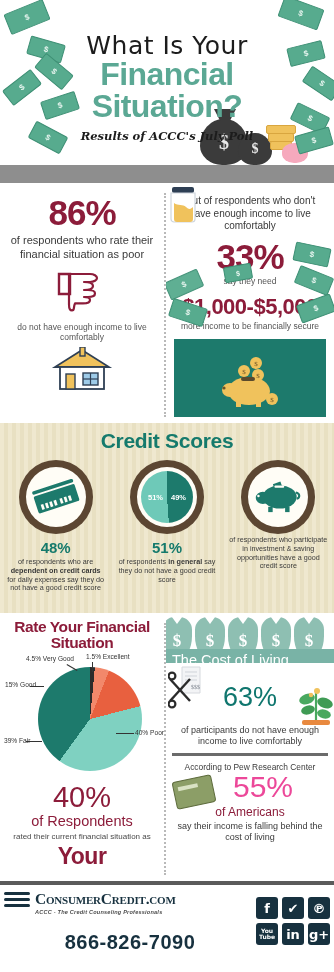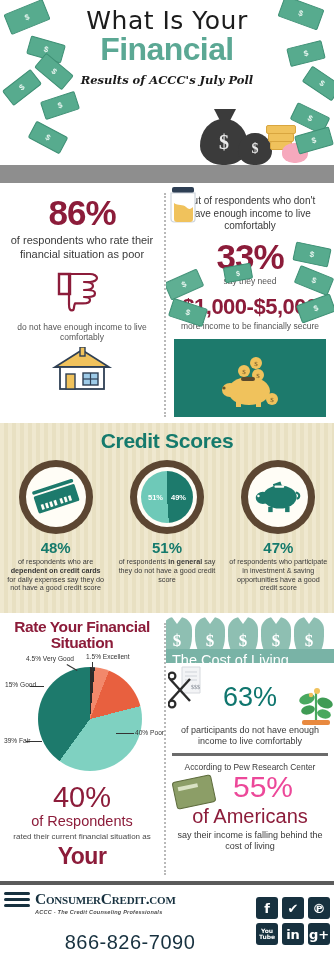--- a/index.html
+++ b/index.html
@@ -11,21 +11,21 @@
   }
   .page{position:relative;width:334px;height:972px;}
 
   
   .hero{position:relative;height:183px;background:#ffffff;overflow:hidden;}
   .bill{position:absolute;width:34px;height:17px;background:#57ab8e;border-radius:2px;
         border:1.5px solid #3d8f74;display:flex;align-items:center;justify-content:center;
         color:#e7f5ef;font-size:8px;font-weight:bold;}
   .bill.lg{width:40px;height:20px;}
   .bill:after{content:"$";}
-  .hero-title{position:relative;text-align:center;padding-top:8px;z-index:5;}
+  .hero-title{position:relative;text-align:center;padding-top:8px;z-index:5;margin-top:25px;}
   .t1{font-family:"DejaVu Sans",sans-serif;font-size:25px;color:#1c1c1c;letter-spacing:.5px;line-height:1.05;}
   .t2{font-family:"Liberation Sans",sans-serif;font-size:32px;font-weight:bold;color:#5ba894;
       line-height:.98;letter-spacing:-.6px;}
   .t3{font-family:"DejaVu Serif",serif;font-style:italic;font-size:11.5px;color:#1c1c1c;
       margin-top:7px;font-weight:bold;}
   .gray-band{position:absolute;left:0;right:0;top:165px;height:18px;background:#8e8e8e;z-index:2;}
 
   
   .bags{position:absolute;right:2px;bottom:14px;width:146px;height:66px;z-index:4;}
   .bag{position:absolute;background:#3b3b3b;border-radius:48% 48% 46% 46%/58% 58% 42% 42%;}
@@ -101,39 +101,39 @@
   .colBar{position:absolute;left:0;right:0;top:36px;height:21px;background:#79b3a6;
           display:flex;align-items:center;z-index:4;}
   .colBar span{color:#fff;font-size:14.5px;padding-left:6px;}
   .colBody{padding:6px 6px 0;position:relative;}
   .row63{display:flex;align-items:center;justify-content:center;position:relative;height:56px;}
   .n63{font-size:27px;color:#0f766e;line-height:1;}
   .cap63{font-size:9px;color:#3a3a3a;line-height:1.25;text-align:center;}
   .hr-dark{height:3px;background:#6b6b6b;margin:5px 0 6px;}
   .pew{font-size:8.4px;color:#3a3a3a;text-align:center;}
   .n55{font-size:30px;color:#ec4899;line-height:1;text-align:center;}
-  .amer{font-size:20px;color:#8c1c3a;text-align:center;line-height:1.05;}
+  .amer{font-size:12px;color:#8c1c3a;text-align:center;line-height:1.05;}
   .cap55{font-size:9px;color:#3a3a3a;text-align:center;line-height:1.25;margin-top:3px;}
   .scissors{position:absolute;left:2px;top:2px;width:40px;height:44px;}
   .plant{position:absolute;right:0px;top:16px;width:36px;height:46px;}
   .wallet{position:absolute;left:2px;top:6px;width:38px;height:26px;background:#8c9e67;
           border:1.5px solid #5d6b3c;border-radius:3px;transform:rotate(-12deg);}
   .wallet:after{content:"";position:absolute;left:4px;top:5px;width:20px;height:4px;background:#d9e2c4;}
 
   
   .ftr-rule{height:4px;background:#5b5b5b;}
   .footer{height:72px;background:#fff;display:flex;align-items:center;padding:0 4px;box-sizing:border-box;}
   .fleft{flex:1;}
   .logo-row{display:flex;align-items:center;gap:5px;}
   .waves{width:26px;height:20px;position:relative;}
   .waves i{position:absolute;left:0;width:26px;height:3px;background:#17313f;border-radius:3px;}
   .brand{font-family:"Liberation Serif",serif;font-size:15.5px;color:#17313f;letter-spacing:-.2px;
          font-variant:small-caps;font-weight:bold;line-height:1;}
   .tag{font-size:5.6px;color:#4d4d4d;font-style:italic;font-weight:bold;margin-left:31px;letter-spacing:.2px;}
-  .phone{font-size:20px;font-weight:normal;color:#17313f;letter-spacing:.5px;text-align:center;margin-top:16px;}
+  .phone{font-size:20px;font-weight:bold;color:#17313f;letter-spacing:.5px;text-align:center;margin-top:16px;}
   .social{display:grid;grid-template-columns:repeat(3,22px);grid-gap:4px;}
   .si{width:22px;height:22px;background:#17313f;border-radius:3px;color:#fff;
       display:flex;align-items:center;justify-content:center;font-size:13px;font-weight:bold;
       font-family:"DejaVu Sans",sans-serif;}
   .si.yt{font-size:6px;line-height:1.05;text-align:center;}
 </style>
 </head>
 <body>
 
 <div class="page">
@@ -145,20 +145,21 @@
     <div class="bill" style="left:36px;top:62px;transform:rotate(40deg);"></div>
     <div class="bill" style="left:42px;top:96px;transform:rotate(-18deg);"></div>
     <div class="bill" style="left:30px;top:128px;transform:rotate(28deg);"></div>
     <div class="bill lg" style="left:280px;top:2px;transform:rotate(20deg);"></div>
     <div class="bill" style="left:288px;top:44px;transform:rotate(-14deg);"></div>
     <div class="bill" style="left:304px;top:74px;transform:rotate(34deg);"></div>
 
     <div class="hero-title">
       <div class="t1">What Is Your</div>
       <div class="t2">Financial</div>
+      <div class="t2">Situation?</div>
       <div class="t3">Results of ACCC's July Poll</div>
     </div>
 
     <div class="bags">
       <div class="bag" style="left:14px;top:16px;width:48px;height:46px;">
         <div class="sym">$</div>
       </div>
       <div class="bagtop" style="left:28px;top:6px;width:22px;height:12px;clip-path:polygon(0 0,100% 0,72% 100%,28% 100%);"></div>
       <div class="bag" style="left:52px;top:30px;width:34px;height:32px;">
         <div class="sym" style="font-size:14px;">$</div>
@@ -298,21 +299,20 @@
               <ellipse cx="10" cy="20" rx="8" ry="7" fill="#1d7a6c"></ellipse>
               <rect x="22" y="3" width="9" height="6" fill="#1d7a6c" transform="rotate(-20 26 6)"></rect>
               <rect x="16" y="30" width="5" height="6" fill="#1d7a6c"></rect>
               <rect x="35" y="30" width="5" height="6" fill="#1d7a6c"></rect>
               <circle cx="5" cy="18" r="1.4" fill="#fffdf6"></circle>
               <path d="M47 14c5 1 5 6 1 7" fill="none" stroke="#1d7a6c" stroke-width="2.4"></path>
               <rect x="23" y="6" width="11" height="2.6" rx="1" fill="#fffdf6"></rect>
             </svg>
           </div>
         </div>
-        <div class="ring-pct">47%</div>
         <div class="ring-cap"><span>of respondents who participate in investment &amp; saving opportunities have a good credit score</span></div>
       </div>
 
     </div>
   </div>
 
   <div class="sec4">
 
     <div class="pieCol">
       <div class="pieTitle">Rate Your Financial Situation</div>

